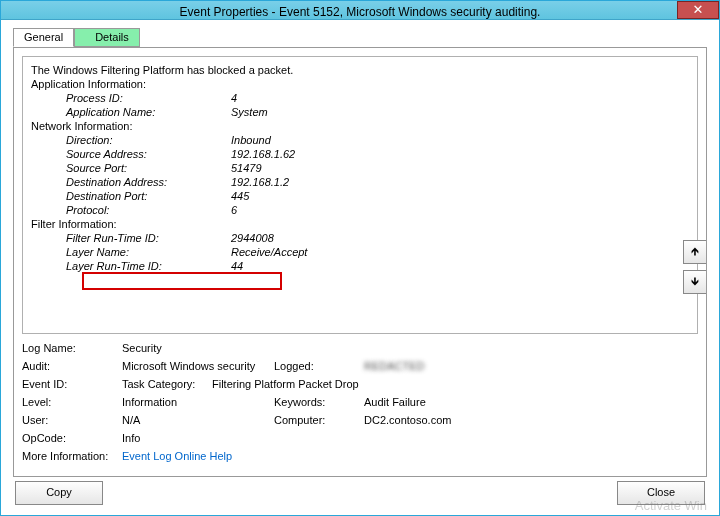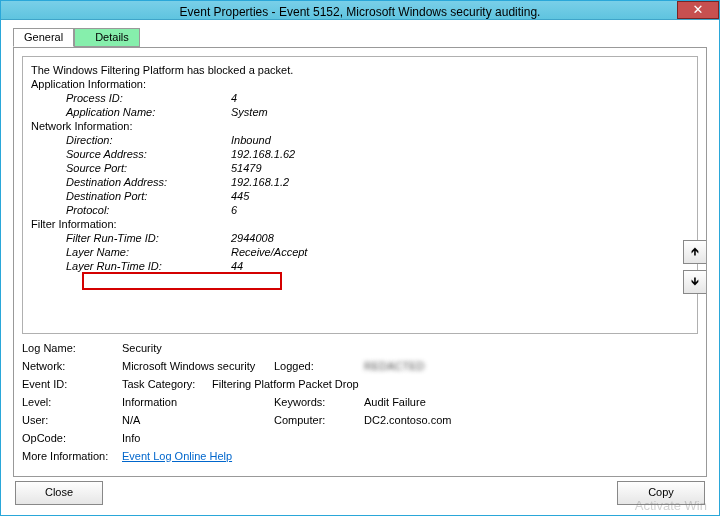--- a/index.html
+++ b/index.html
@@ -148,21 +148,20 @@
   .meta-label1 { width: 100px; }
   .meta-value1 { width: 152px; }
   .meta-label2 { width: 90px; }
   .meta-value2 { flex: 1; }
   .blurred {
     color: transparent;
     text-shadow: 0 0 4px rgba(60,60,60,0.9);
   }
   .link {
     color: #0066cc;
-    text-decoration: underline;
     cursor: pointer;
   }
 
   .button-bar {
     height: 40px;
     display: flex;
     align-items: center;
     justify-content: space-between;
     padding: 0 14px 6px 14px;
   }
@@ -232,21 +231,21 @@
       <div class="nav-btn down">
         <span>🡻</span>
       </div>
 
       <div class="meta-grid">
         <div class="meta-row">
           <span class="meta-label1">Log Name:</span>
           <span class="meta-value1">Security</span>
         </div>
         <div class="meta-row">
-          <span class="meta-label1">Network:</span>
+          <span class="meta-label1">Audit:</span>
           <span class="meta-value1">Microsoft Windows security</span>
           <span class="meta-label2">Logged:</span>
           <span class="meta-value2 blurred">REDACTED</span>
         </div>
         <div class="meta-row">
           <span class="meta-label1">Event ID:</span>
           <span class="meta-label2">Task Category:</span>
           <span class="meta-value2">Filtering Platform Packet Drop</span>
         </div>
         <div class="meta-row">
@@ -268,18 +267,18 @@
         <div class="meta-row">
           <span class="meta-label1">More Information:</span>
           <span class="meta-value1 link">Event Log Online Help</span>
         </div>
       </div>
 
     </div>
   </div>
 
   <div class="button-bar">
+    <div class="btn">Copy</div>
     <div class="btn">Close</div>
-    <div class="btn">Copy</div>
   </div>
 
   <div class="watermark">Activate Win</div>
 </div>
 
 </body></html>

